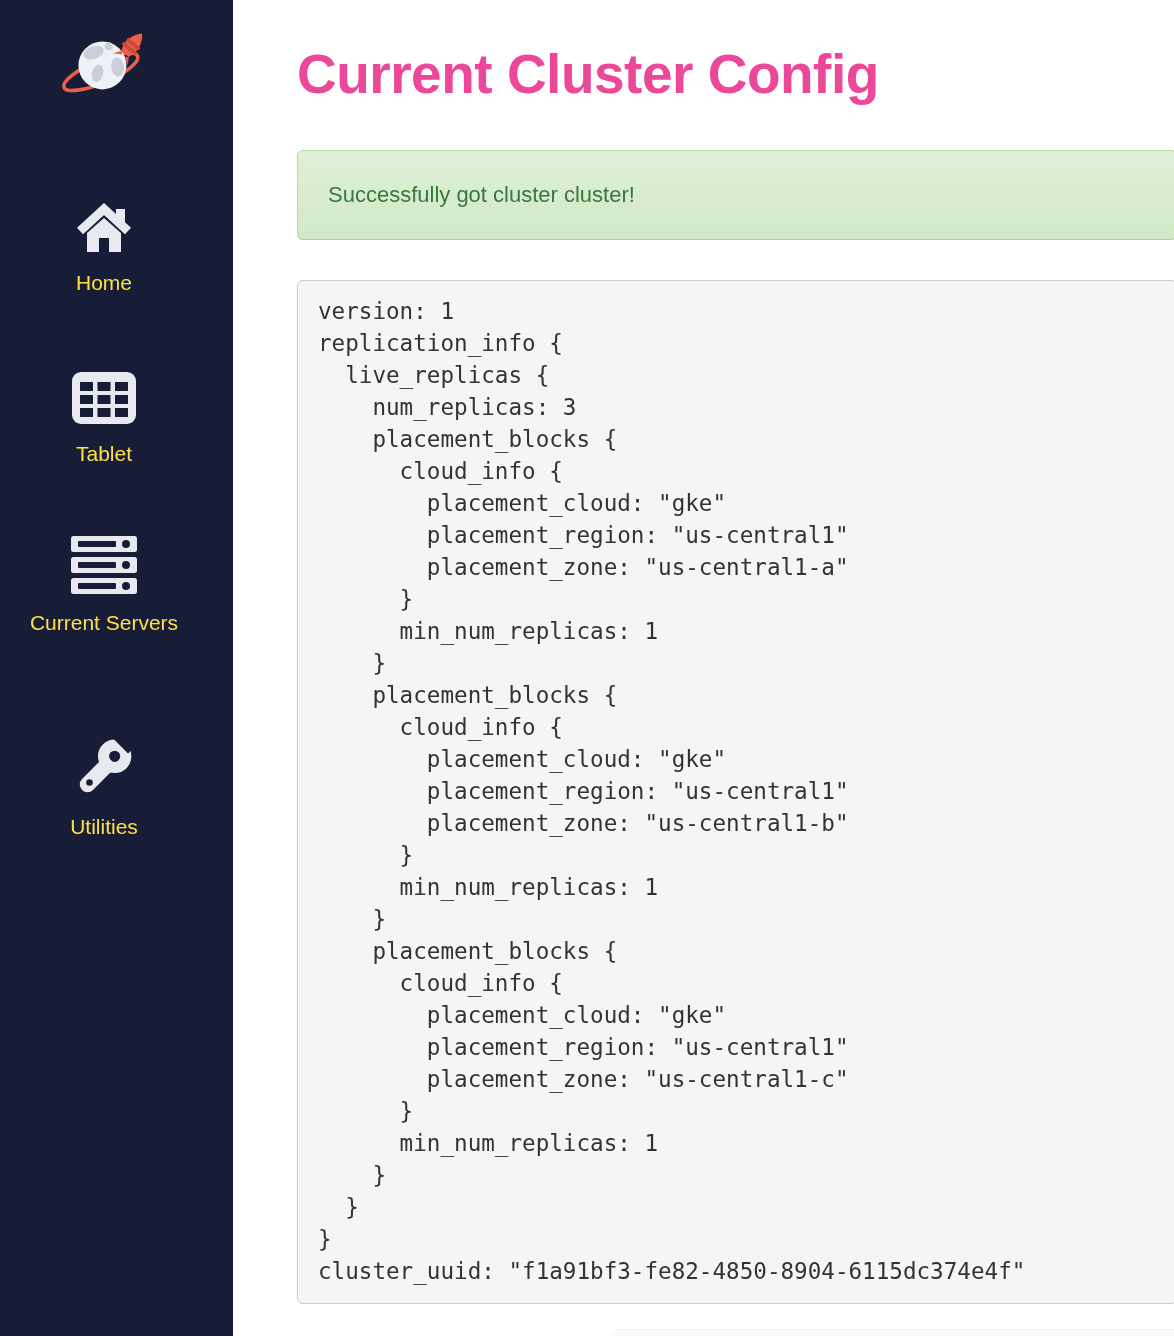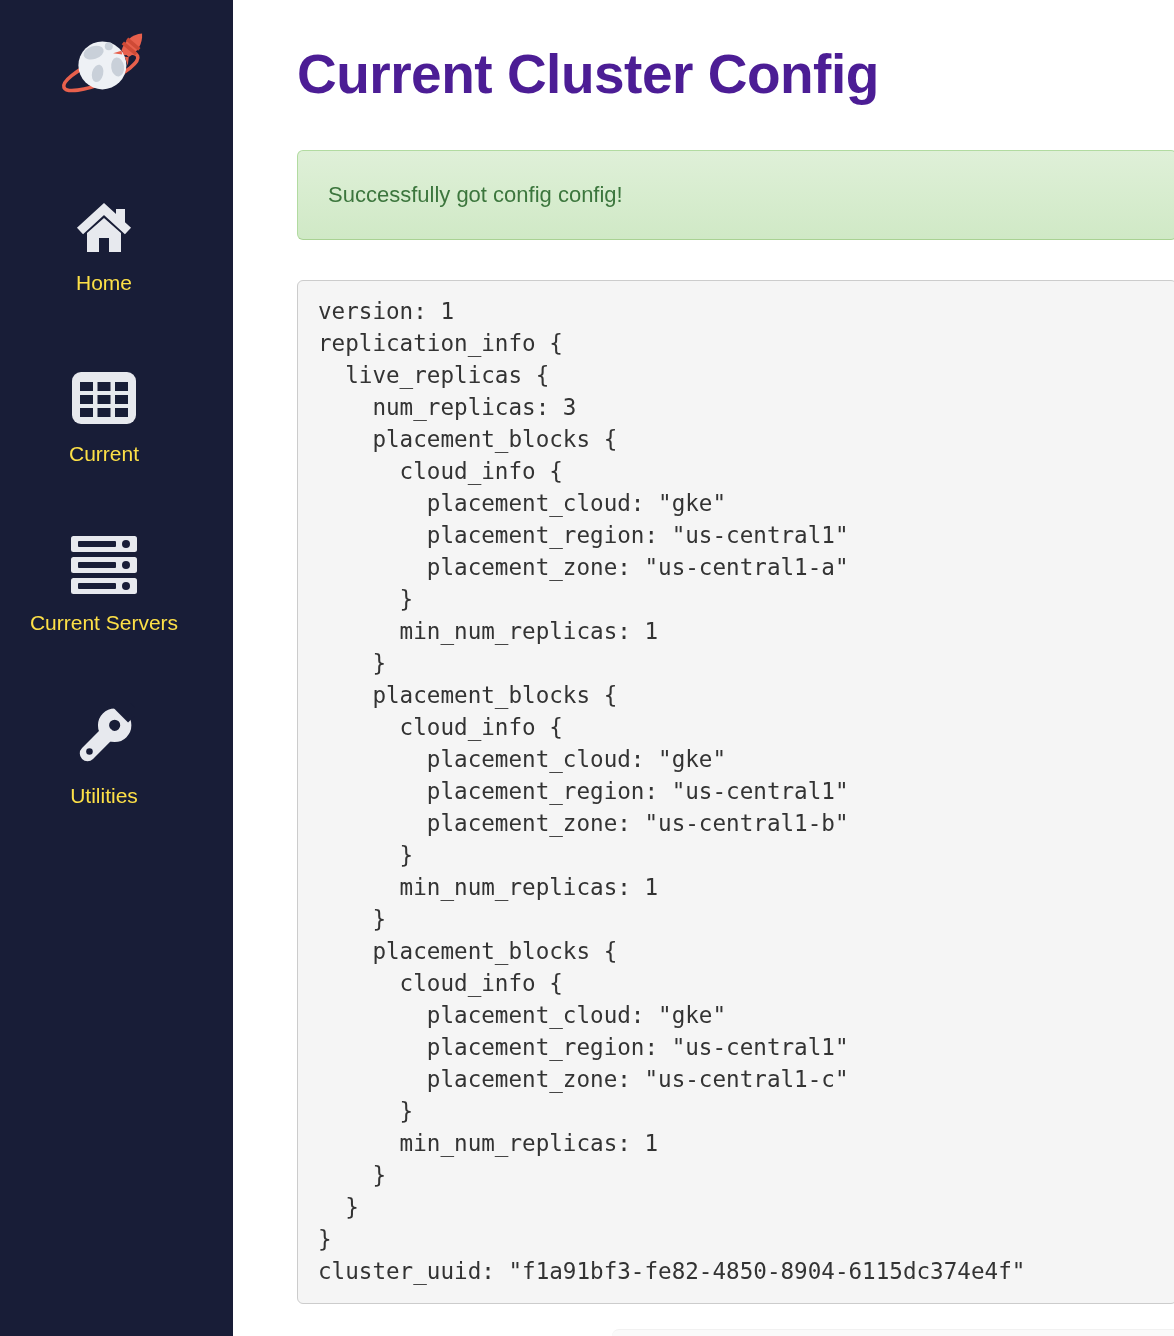--- a/index.html
+++ b/index.html
@@ -32,30 +32,30 @@
   }
   .nav-item{
     position:absolute;left:0;width:208px;text-align:center;cursor:pointer;
     color:var(--icon-fg);text-decoration:none;display:block;
   }
   .nav-item .icon{display:block;margin:0 auto 13px;}
   .nav-item .nav-label{font-size:21px;line-height:24px;color:#fde047;}
   .ni-home{top:202px;}
   .ni-tables{top:371px;}
   .ni-tservers{top:536px;}
-  .ni-utilities{top:703px;}
+  .ni-utilities{top:734px;}
 
   
   .main{
     position:absolute;left:233px;top:0;right:0;bottom:0;
     padding:0 0 0 64px;
   }
   h1.page-title{
     margin:40px 0 0;
-    font-size:55px;line-height:68px;font-weight:bold;color:#4c1d95;
+    font-size:55px;line-height:68px;font-weight:bold;color:#ec4899;
     letter-spacing:-0.5px;
   }
   .alert-success{
     margin-top:42px;margin-right:-3px;
     background:linear-gradient(to bottom,var(--alert-top),var(--alert-bottom));
     border:1px solid var(--alert-border);
     border-bottom-color:#a9d293;
     border-radius:6px;
     padding:31px 30px;
     color:var(--alert-text);
@@ -127,21 +127,21 @@
             <rect x="44" y="11" width="13" height="9"></rect>
           <rect x="9" y="24" width="13" height="9"></rect>
             <rect x="26.5" y="24" width="13" height="9"></rect>
             <rect x="44" y="24" width="13" height="9"></rect>
           <rect x="9" y="37" width="13" height="9"></rect>
             <rect x="26.5" y="37" width="13" height="9"></rect>
             <rect x="44" y="37" width="13" height="9"></rect>
         </g>
       </svg>
     </span>
-    <span class="nav-label">Current</span>
+    <span class="nav-label">Tablet</span>
   </a>
 
   <a class="nav-item ni-tservers">
     <span class="icon">
       <svg width="66" height="58" viewBox="0 0 66 58">
         <g fill="#e7e9ee">
           <rect x="0" y="0" width="66" height="16" rx="2.5"></rect>
           <rect x="0" y="21" width="66" height="16" rx="2.5"></rect>
           <rect x="0" y="42" width="66" height="16" rx="2.5"></rect>
         </g>
@@ -169,21 +169,21 @@
     </span>
     <span class="nav-label">Utilities</span>
   </a>
 
 </aside>
 
 <main class="main">
   <h1 class="page-title">Current Cluster Config</h1>
 
   <div class="alert-success">
-    <span>Successfully got config config!</span>
+    <span>Successfully got cluster cluster!</span>
   </div>
 
   <pre class="config-block"><code>version: 1
 replication_info {
   live_replicas {
     num_replicas: 3
     placement_blocks {
       cloud_info {
         placement_cloud: "gke"
         placement_region: "us-central1"

